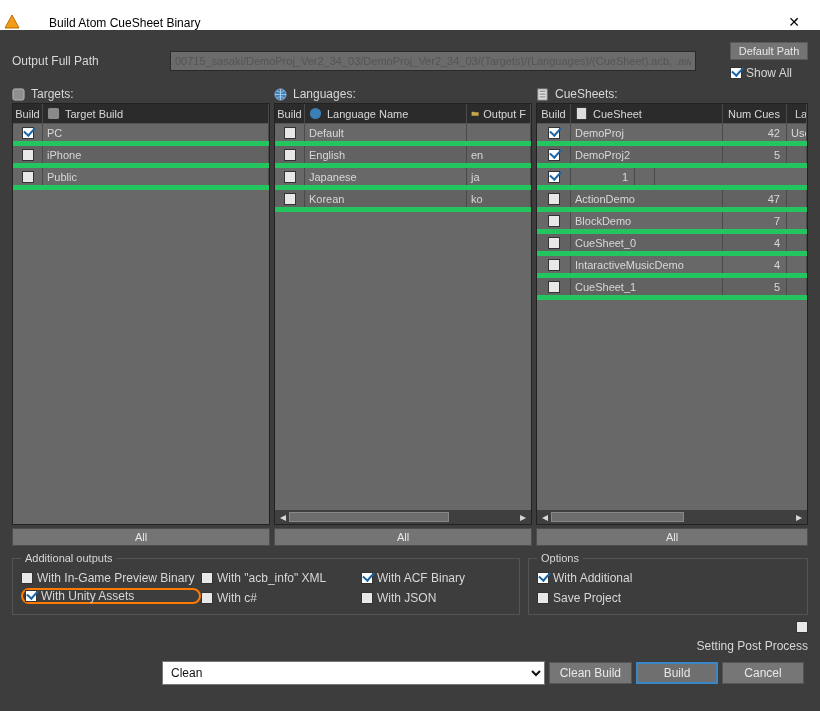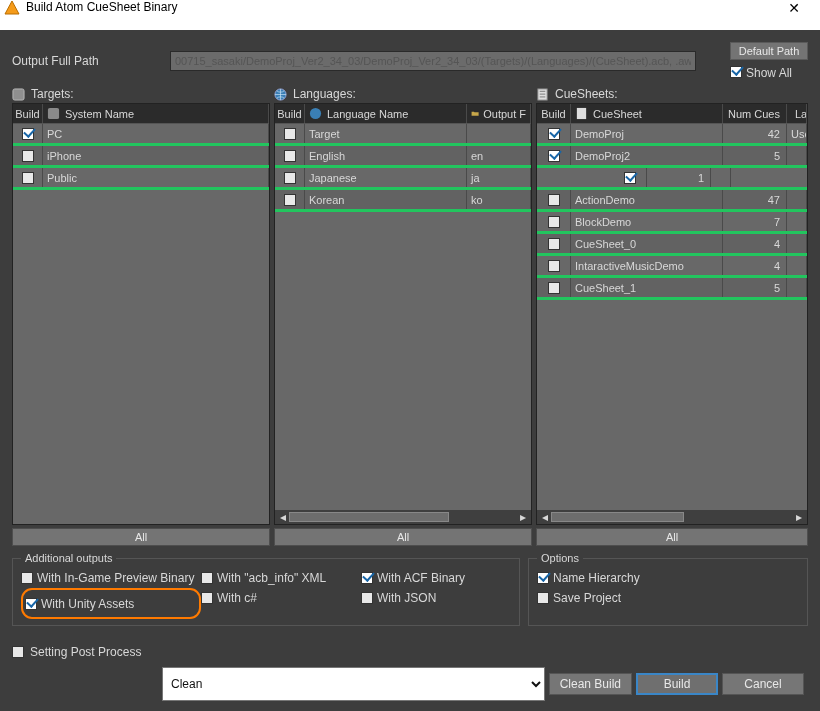--- a/index.html
+++ b/index.html
@@ -8,23 +8,24 @@
     background: #3d3d3d;
     font-family: "Segoe UI", Tahoma, sans-serif;
     font-size: 12px;
     color: #d8d8d8;
   }
   
   .titlebar {
     height: 30px;
     background: #fff;
     display: flex;
-    align-items: flex-start;
+    align-items: flex-end;
     padding: 0 4px;
     color: #000;
+    gap: 23px;
   }
   .titlebar .app-icon {
     width: 16px; height: 16px; margin-right: 6px;
   }
   .titlebar .title { flex: 1; font-size: 12px; }
   .titlebar .close-x {
     width: 44px; text-align: center; font-size: 14px;
     cursor: pointer;
   }
   .content { padding: 12px 12px 4px 12px; }
@@ -51,21 +52,21 @@
     min-width: 78px;
     font-size: 11px;
     text-align: center;
     padding: 0 6px;
     cursor: pointer;
     display:inline-flex; align-items:center; justify-content:center;
   }
 
   
   .rstack { display:flex; flex-direction:column; gap:3px; }
-  .show-all { display:flex; gap:4px; margin-top:3px; }
+  .show-all { display:flex; align-items:center; gap:4px; margin-top:3px; }
 
   
   .panels { display:flex; gap:4px; margin-top:2px; }
   .panel { display:flex; flex-direction:column; }
   .panel.targets { width: 258px; }
   .panel.languages { width: 258px; }
   .panel.cuesheets { flex:1; }
   .section-head {
     display:flex; align-items:center; gap:6px;
     color:#d8d8d8; height:18px;
@@ -94,22 +95,21 @@
     white-space:nowrap;
     overflow:hidden;
   }
   .grid-head .col { gap:4px; }
   .grid-body { flex:1; overflow:hidden; }
   .grid-row {
     height:22px;
     display:flex;
     color:#d8d8d8;
     font-size:11px;
-    border-bottom:3px solid #22c55e;
-    justify-content:center;
+    border-bottom:5px solid #22c55e;
   }
   .grid-row:nth-child(odd){ background:#686868; }
   .grid-row:nth-child(even){ background:#626262; }
 
   .col.checkbox { width:30px; justify-content:center; }
   .col.name { flex:1; gap:5px; }
   .col.outputf { width:64px; }
   .col.build2 { width:34px; justify-content:center; }
   .col.cuesheet { flex:1; gap:5px; }
   .col.numcues { width:64px; justify-content:flex-end; padding-right:6px; }
@@ -143,39 +143,39 @@
   fieldset.group legend { font-size:11px; padding:0 4px; }
   .group .chk-row { display:flex; align-items:center; gap:4px; height:20px; }
   .ao-grid { display:grid; grid-template-columns: 180px 160px 150px; }
   .ao-grid .chk-row { white-space:nowrap; }
 
   .highlight-pill {
     border:2px solid #ff7a00;
     border-radius:11px;
     padding: 0 6px 0 2px;
     display:inline-flex; align-items:center; gap:4px;
-    height:31px;
+    height:16px;
   }
 
   .bottom-row { display:flex; align-items:center; gap:4px; margin-top:8px; padding:0 4px 0 0; }
   select.clean-select {
-    flex:1; height:34px; background:#fff; color:#111;
+    flex:1; height:24px; background:#fff; color:#111;
     border:1px solid #777; font-size:12px; padding:0 4px;
     margin-left: 150px;
   }
   .btn {
     height:22px; min-width:82px; background:#767676;
     border:1px solid #555; color:#e8e8e8;
     font-size:12px; cursor:pointer;
     display:inline-flex; align-items:center; justify-content:center;
     padding: 0 10px;
   }
   .btn.primary { border:2px solid #3a86c7; background:#6f6f6f; }
 
-  .setting-post { display:flex; align-items:center; gap:6px; margin-top:19px; }
+  .setting-post { display:flex; align-items:flex-end; gap:6px; margin-top:6px;flex-direction:column; }
 
   input[type=checkbox]{
     width:12px; height:12px; appearance:none;
     background:#e8e8e8; border:1px solid #333;
     position:relative; cursor:pointer;
   }
   input[type=checkbox]:checked{
     background:#fff;
   }
   input[type=checkbox]:checked::after{
@@ -225,21 +225,21 @@
           </svg>
         <span>Targets:</span>
       </div>
       <div class="grid">
         <div class="grid-head">
           <div class="col checkbox">Build</div>
           <div class="col name">
             <svg class="tiny-target" viewBox="0 0 14 14">
                 <rect x="1" y="1" width="12" height="12" rx="2" fill="#8a8a8a"></rect>
               </svg>
-            <span>System Name</span>
+            <span>Target Build</span>
           </div>
         </div>
         <div class="grid-body">
             <div class="grid-row">
               <div class="col checkbox">
                 <input type="checkbox" checked="" style="">
               </div>
               <div class="col name">PC</div>
             </div>
             <div class="grid-row">
@@ -281,21 +281,21 @@
                 <path d="M1 4h4l1 1h7v6H1z" fill="#c7a74a"></path>
               </svg>
             <span>Output F</span>
           </div>
         </div>
         <div class="grid-body">
             <div class="grid-row">
               <div class="col checkbox">
                 <input type="checkbox" style="">
               </div>
-              <div class="col name">Target</div>
+              <div class="col name">Default</div>
               <div class="col outputf"></div>
             </div>
             <div class="grid-row">
               <div class="col checkbox">
                 <input type="checkbox" style="">
               </div>
               <div class="col name">English</div>
               <div class="col outputf">en</div>
             </div>
             <div class="grid-row">
@@ -463,21 +463,21 @@
           <input type="checkbox" style="">
           <span>With JSON</span>
         </label>
       </div>
     </fieldset>
 
     <fieldset class="group" style="flex:1">
       <legend>Options</legend>
       <label class="chk-row">
         <input type="checkbox" checked="" style="">
-        <span>Name Hierarchy</span>
+        <span>With Additional</span>
       </label>
       <label class="chk-row">
         <input type="checkbox" style="">
         <span>Save Project</span>
       </label>
     </fieldset>
   </div>
 
   <label class="setting-post">
     <input type="checkbox" style="">

